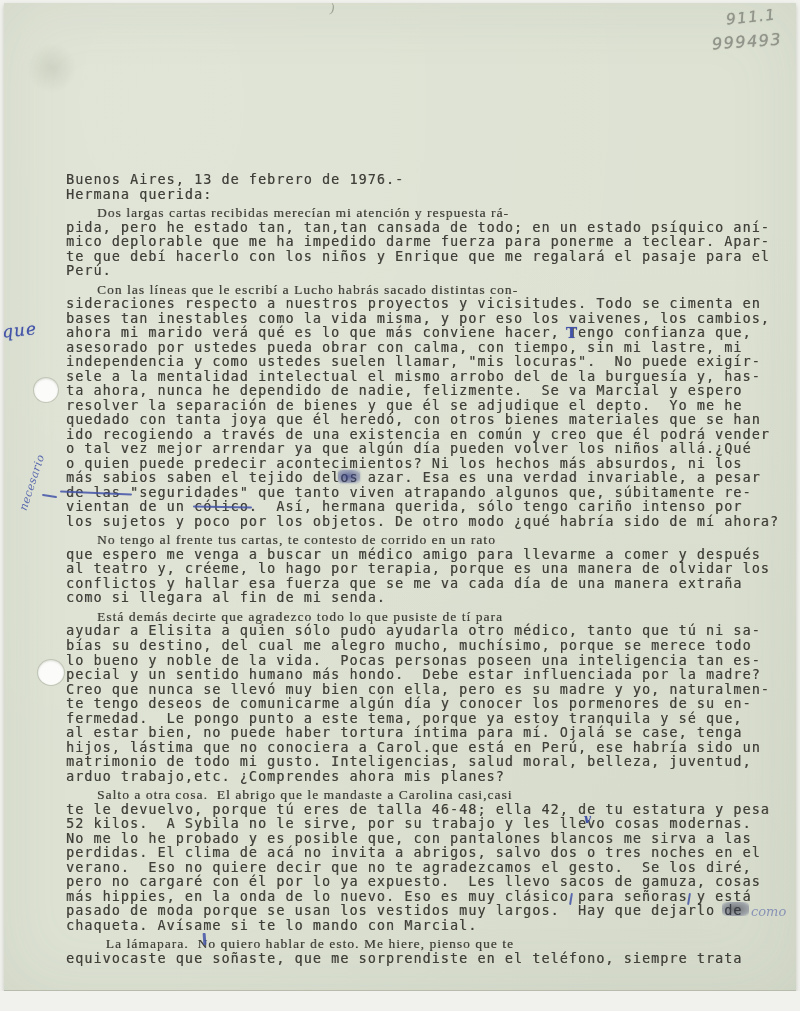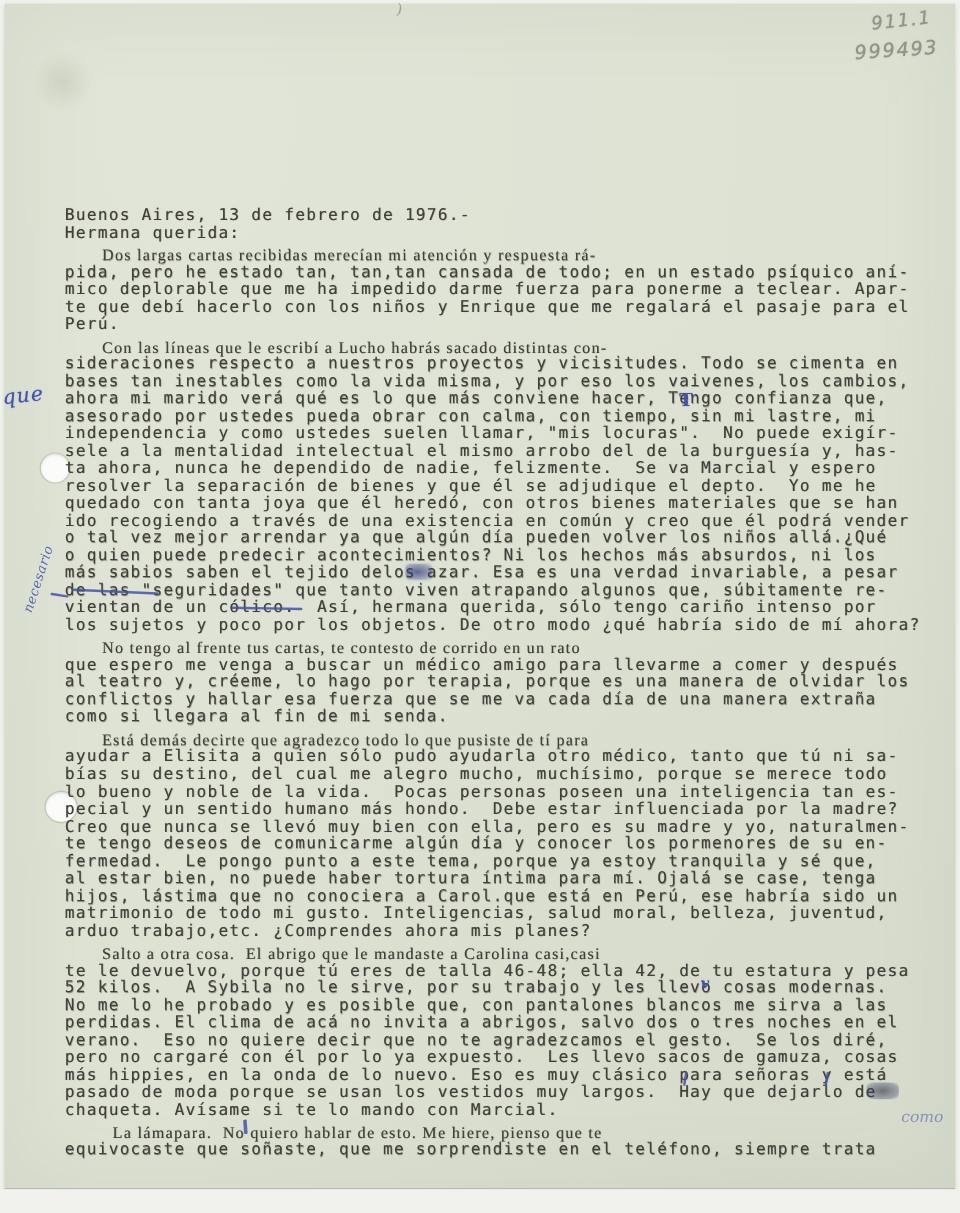--- a/index.html
+++ b/index.html
@@ -14,38 +14,38 @@
   .paper{
     position:absolute;left:4px;top:3px;width:792px;height:987px;
     background:#dde2d3;
     background-image:
       radial-gradient(ellipse at 20% 10%, rgba(255,255,255,0.10), transparent 60%),
       radial-gradient(ellipse at 85% 90%, rgba(120,128,105,0.07), transparent 55%);
     box-shadow: inset 0 0 70px rgba(108,116,94,0.10), 0 2px 4px rgba(60,65,50,0.25);
     border-bottom:1px solid #b7bcac;
   }
   .letter{
-    position:absolute;left:54px;top:173px;width:730px;
+    position:absolute;left:66px;top:173px;width:730px;
     font-size:13.4px;line-height:14.52px;letter-spacing:1.08px;
     color:#403f39;
     text-shadow:0.4px 0.3px 0.6px rgba(62,61,55,0.55);
     white-space:pre;
   }
   .line{height:14.52px;}
   .line.para{margin-top:4px;font-family:Liberation Serif, serif;}
   .hw{
     position:absolute;
     font-family:"DejaVu Serif", serif;
     font-style:italic;
     color:#4353a8;
   }
   .hw-que{left:2px;top:320px;font-size:17px;transform:rotate(-6deg);letter-spacing:1px;text-shadow:0 0 1px rgba(67,83,168,0.6);}
   .hw-nec{left:-16px;top:476px;width:96px;text-align:center;font-size:11px;transform:rotate(-72deg);opacity:0.85;letter-spacing:0.5px;}
   .hw-T{left:566px;top:324px;font-size:15px;font-weight:bold;font-style:normal;text-shadow:0 0 1px rgba(67,83,168,0.7);}
-  .hw-como{left:751px;top:924px;font-size:13px;color:rgba(72,88,164,0.55);}
+  .hw-como{left:751px;top:904px;font-size:13px;color:rgba(72,88,164,0.55);}
   .hw-v{left:584px;top:812px;font-size:12px;font-weight:bold;text-shadow:0 0 1px rgba(67,83,168,0.6);}
   .ink-line{position:absolute;background:#4353a8;opacity:0.85;border-radius:1px;}
   .dash-a{left:42px;top:495px;width:15px;height:2px;transform:rotate(9deg);}
   .strike-delas{left:60px;top:492px;width:72px;height:2px;transform:rotate(2.5deg);}
   .strike-colico{left:193px;top:506px;width:59px;height:2px;transform:rotate(1deg);}
   .tick-clasico{left:570px;top:893px;width:2px;height:12px;transform:rotate(9deg);}
   .tick-senoras{left:688px;top:893px;width:2px;height:12px;transform:rotate(9deg);}
   .stroke-lam{left:203px;top:933px;width:2.5px;height:12px;transform:rotate(-4deg);}
   .blot{position:absolute;border-radius:4px;}
   .blot-os{left:338px;top:470px;width:22px;height:13px;

